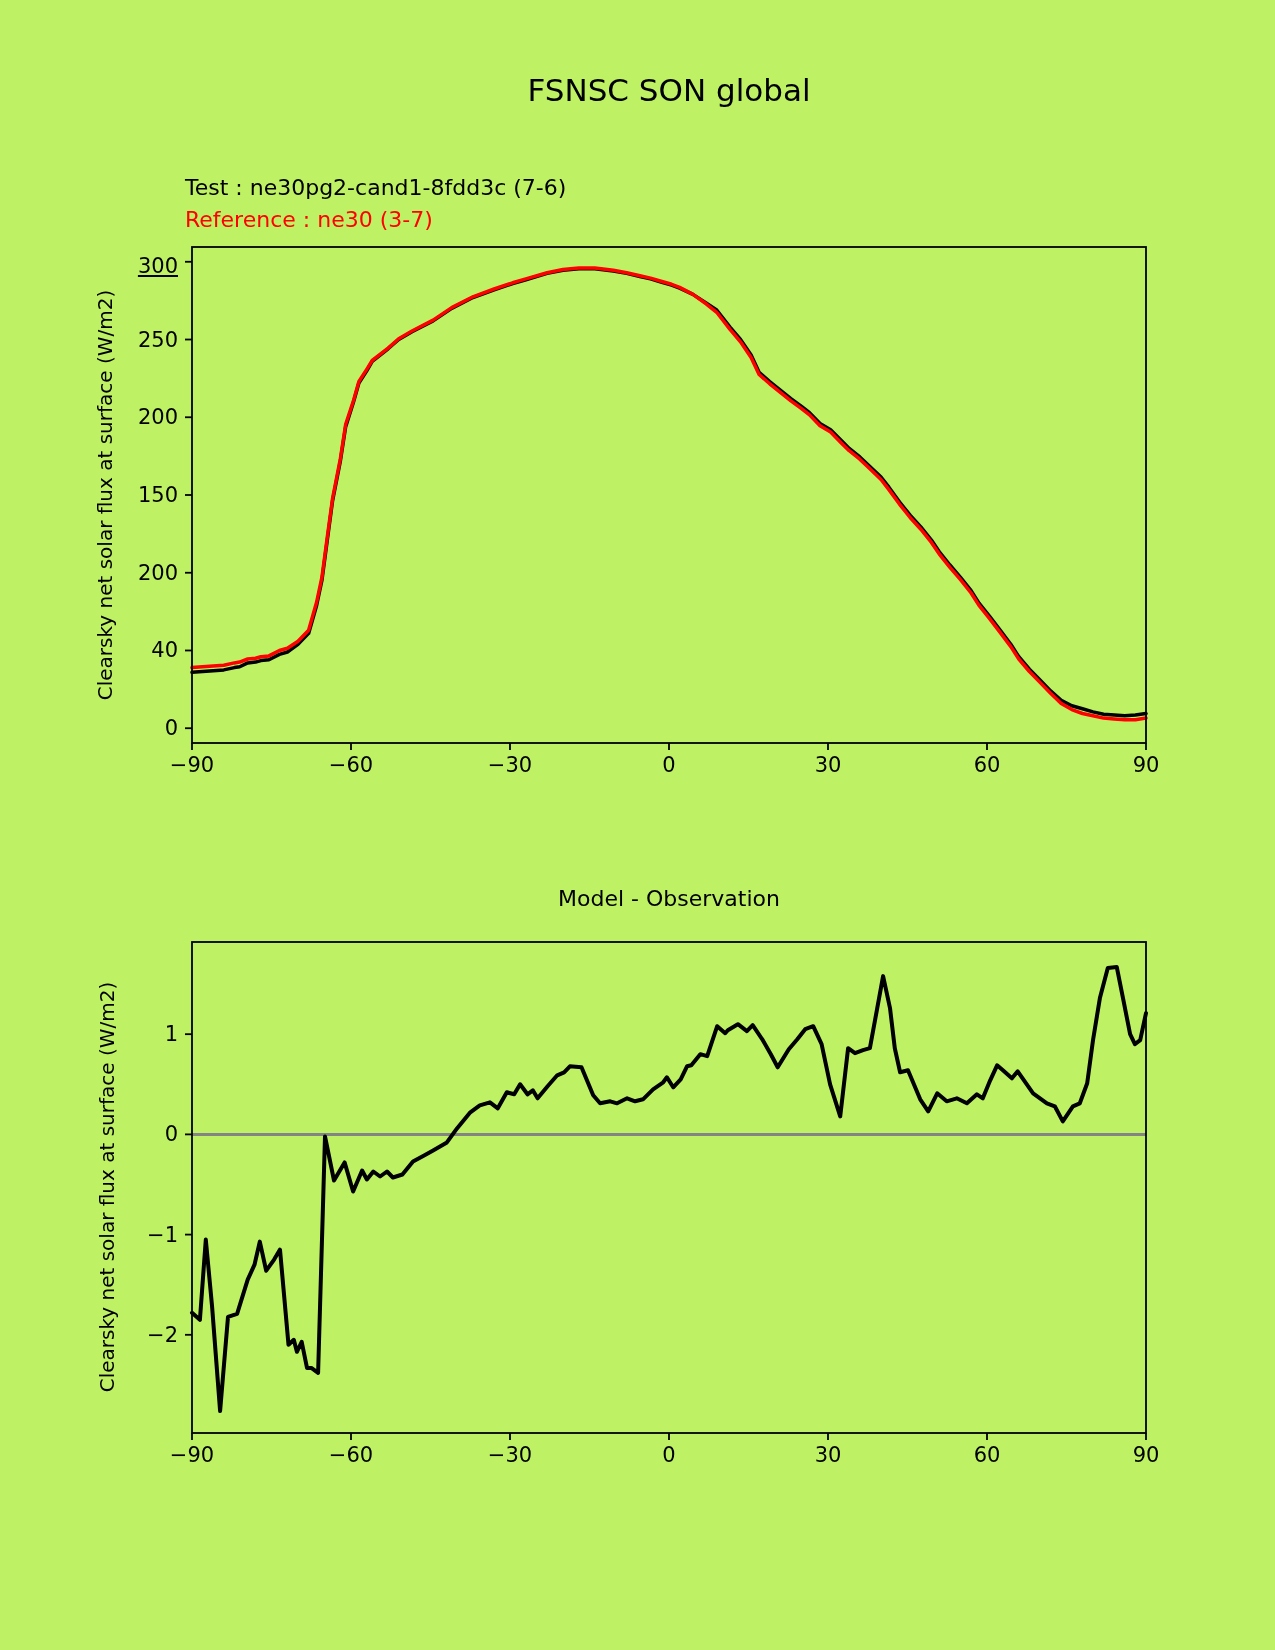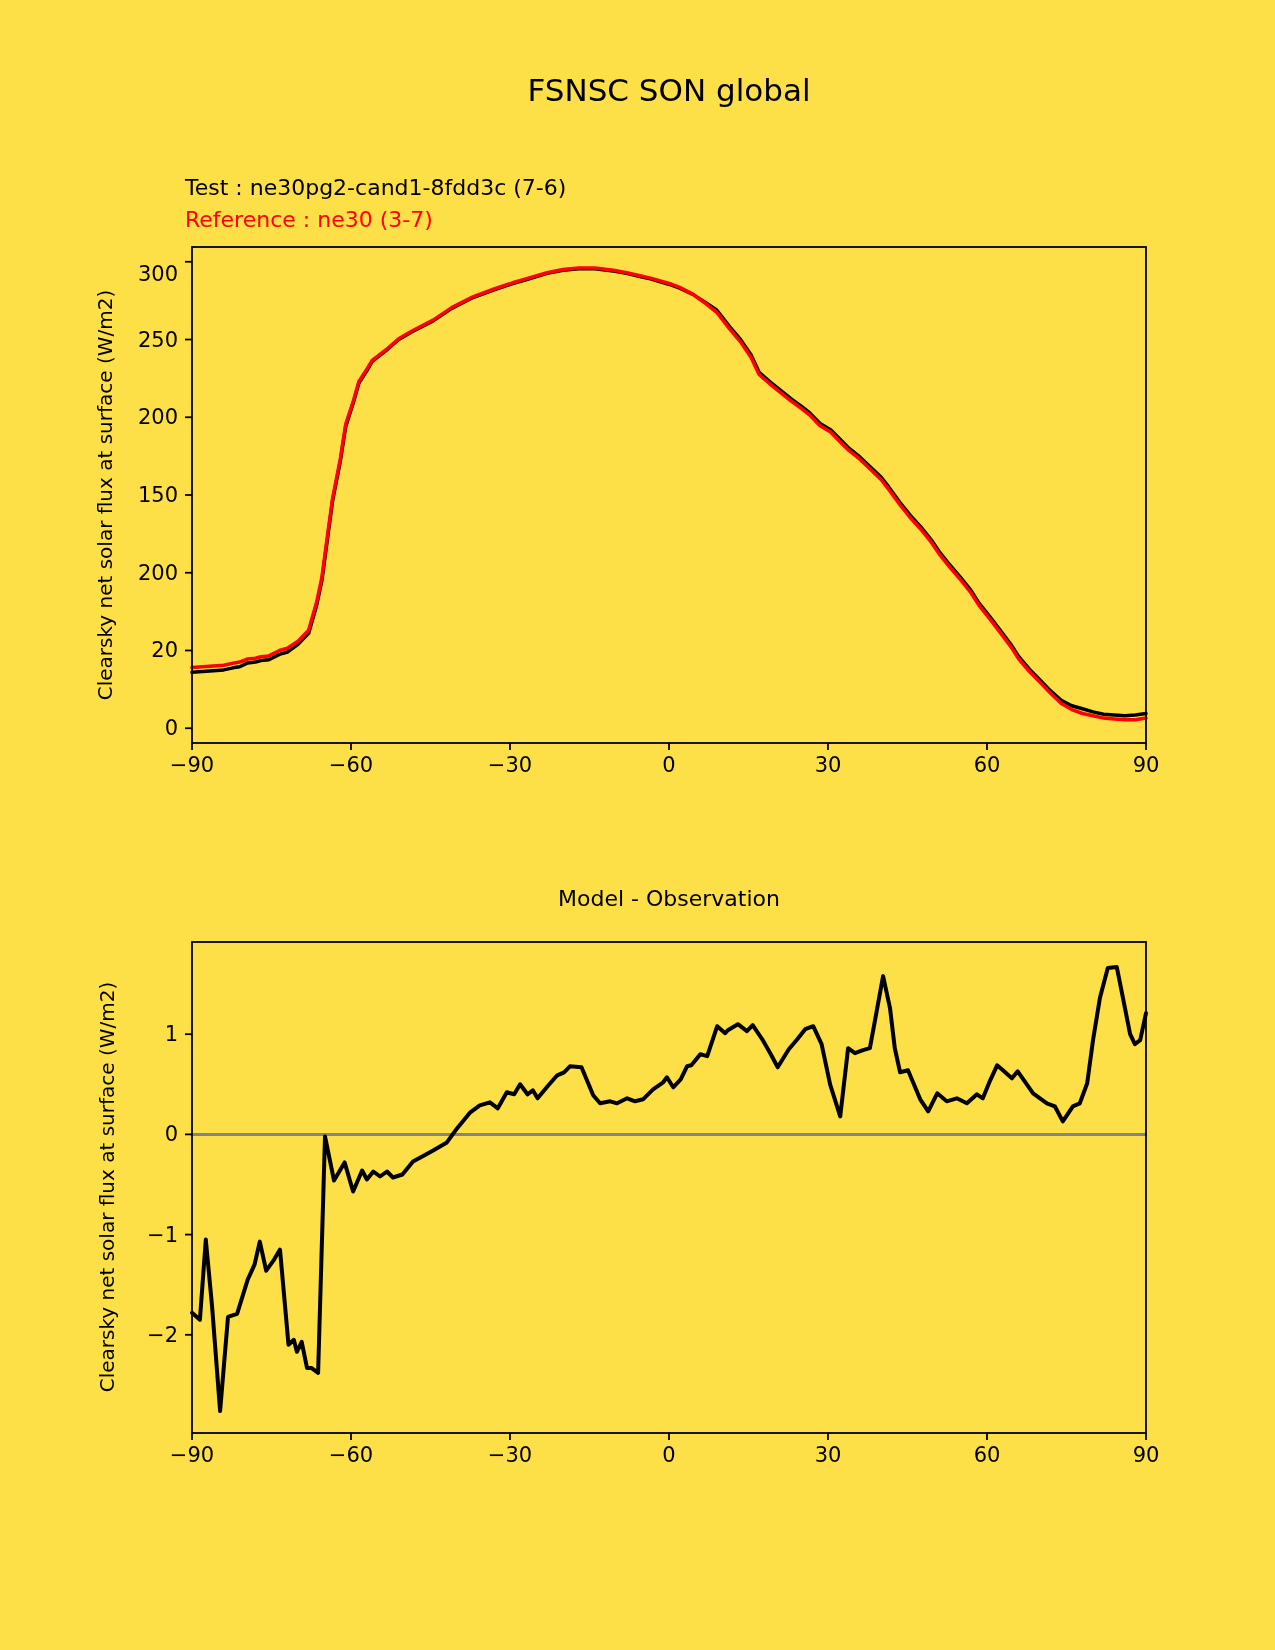--- a/index.html
+++ b/index.html
@@ -1,16 +1,16 @@
 <!DOCTYPE html>
 <html><head>
 <meta charset="utf-8">
 <style>
   html,body{margin:0;padding:0;background:#ffffff;}
-  #figure{position:relative;width:1275px;height:1650px;background:#fde047;overflow:hidden;
+  #figure{position:relative;width:1275px;height:1650px;background:#bef264;overflow:hidden;
           font-family:"DejaVu Sans","Liberation Sans",sans-serif;color:#000;}
   #chart-svg{position:absolute;left:0;top:0;}
   .txt{position:absolute;white-space:nowrap;}
   .fig-title{left:192px;top:72px;width:954px;text-align:center;font-size:31px;}
   .ann-test{left:185px;top:175px;font-size:22px;color:#000000;}
   .ann-ref{left:185px;top:207px;font-size:22px;color:#ff0000;}
   .sub-title{left:192px;top:886px;width:954px;text-align:center;font-size:22px;}
   .ylab{width:600px;height:28px;text-align:center;font-size:20px;
         transform:rotate(-90deg);transform-origin:center center;}
   .ylab-top{left:-193px;top:481px;}
@@ -67,26 +67,26 @@
 
   <div id="tick-labels">
       <div class="tick-label xtick" style="left: 152px; top: 752px;">−90</div>
       <div class="tick-label xtick" style="left: 311px; top: 752px;">−60</div>
       <div class="tick-label xtick" style="left: 470px; top: 752px;">−30</div>
       <div class="tick-label xtick" style="left: 629px; top: 752px;">0</div>
       <div class="tick-label xtick" style="left: 788px; top: 752px;">30</div>
       <div class="tick-label xtick" style="left: 947px; top: 752px;">60</div>
       <div class="tick-label xtick" style="left: 1106px; top: 752px;">90</div>
       <div class="tick-label ytick" style="left: 88px; top: 715.229px;">0</div>
-      <div class="tick-label ytick" style="left: 88px; top: 637.486px;">20</div>
+      <div class="tick-label ytick" style="left: 88px; top: 637.486px;">40</div>
       <div class="tick-label ytick" style="left: 88px; top: 559.743px;">200</div>
       <div class="tick-label ytick" style="left: 88px; top: 482px;">150</div>
       <div class="tick-label ytick" style="left: 88px; top: 404.257px;">200</div>
       <div class="tick-label ytick" style="left: 88px; top: 326.514px;">250</div>
-      <div class="tick-label ytick" style="left: 88px; top: 261px;">300</div>
+      <div class="tick-label ytick" style="left: 88px; top: 253px; text-decoration: underline;">300</div>
       <div class="tick-label xtick" style="left: 152px; top: 1442px;">−90</div>
       <div class="tick-label xtick" style="left: 311px; top: 1442px;">−60</div>
       <div class="tick-label xtick" style="left: 470px; top: 1442px;">−30</div>
       <div class="tick-label xtick" style="left: 629px; top: 1442px;">0</div>
       <div class="tick-label xtick" style="left: 788px; top: 1442px;">30</div>
       <div class="tick-label xtick" style="left: 947px; top: 1442px;">60</div>
       <div class="tick-label xtick" style="left: 1106px; top: 1442px;">90</div>
       <div class="tick-label ytick" style="left: 88px; top: 1321.8px;">−2</div>
       <div class="tick-label ytick" style="left: 88px; top: 1221.6px;">−1</div>
       <div class="tick-label ytick" style="left: 88px; top: 1121.39px;">0</div>

